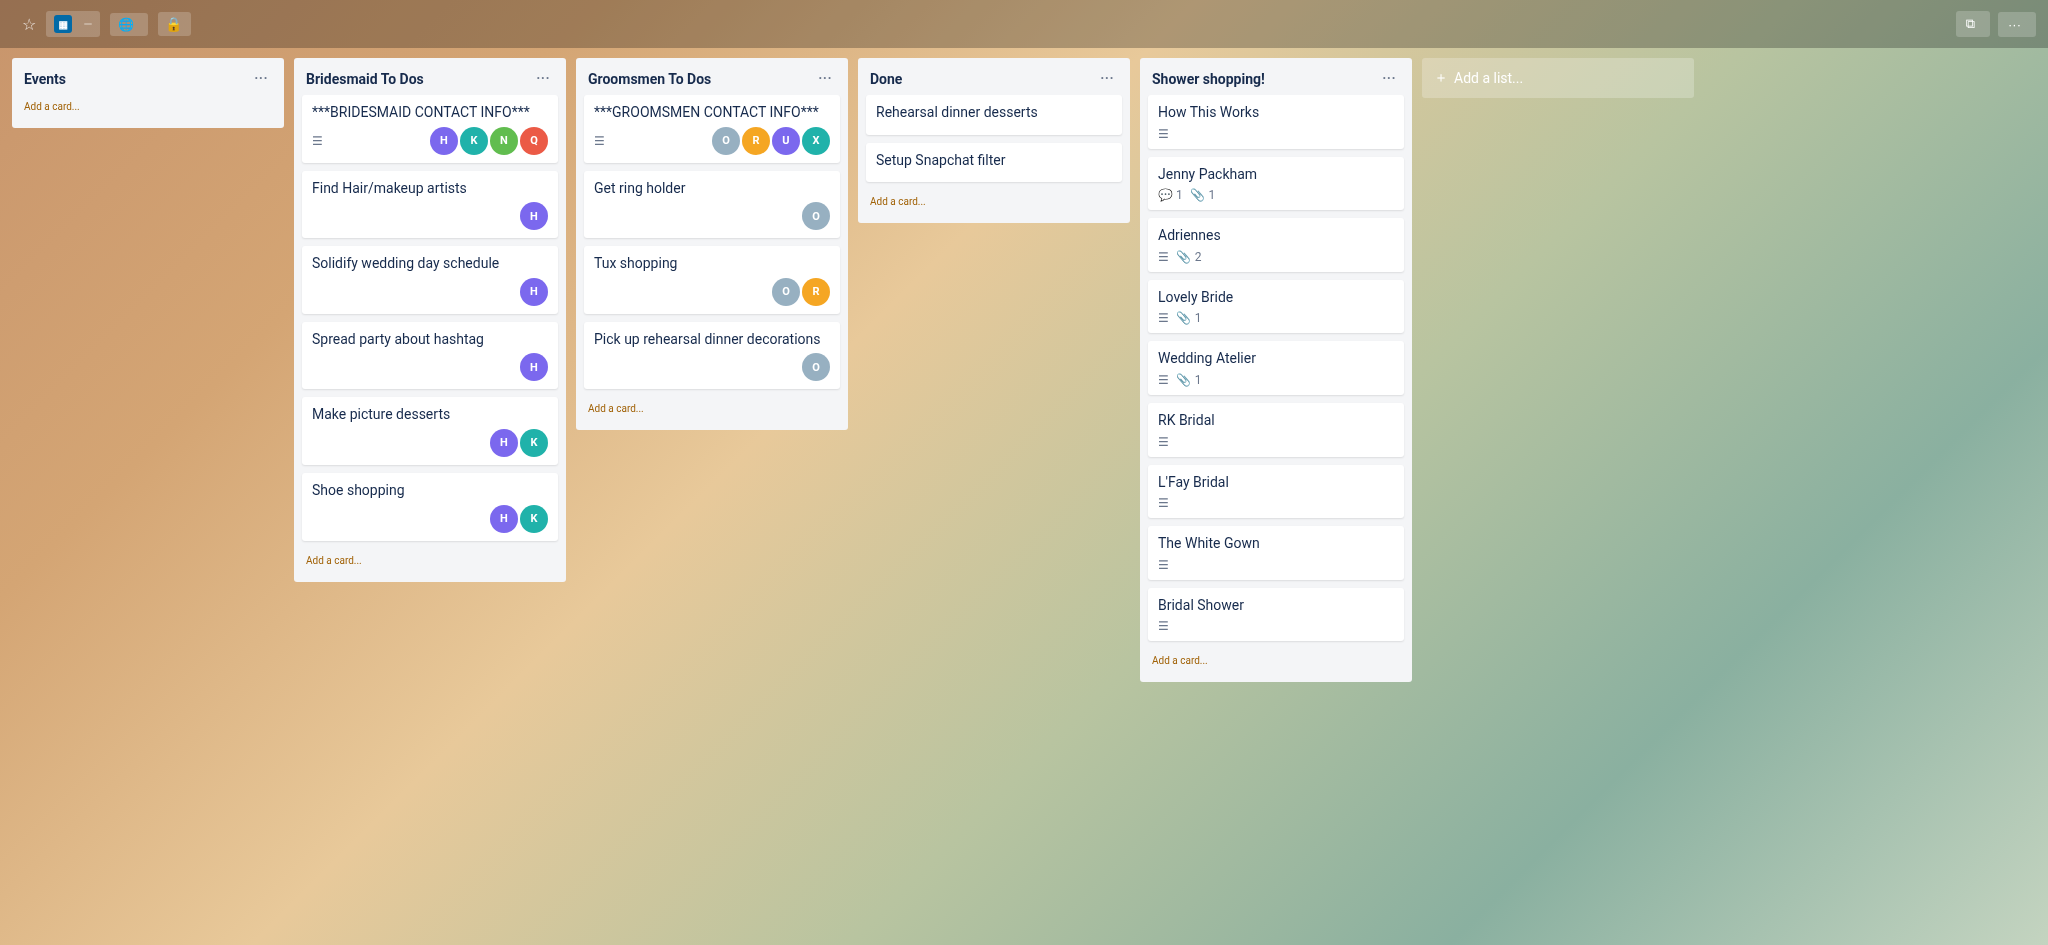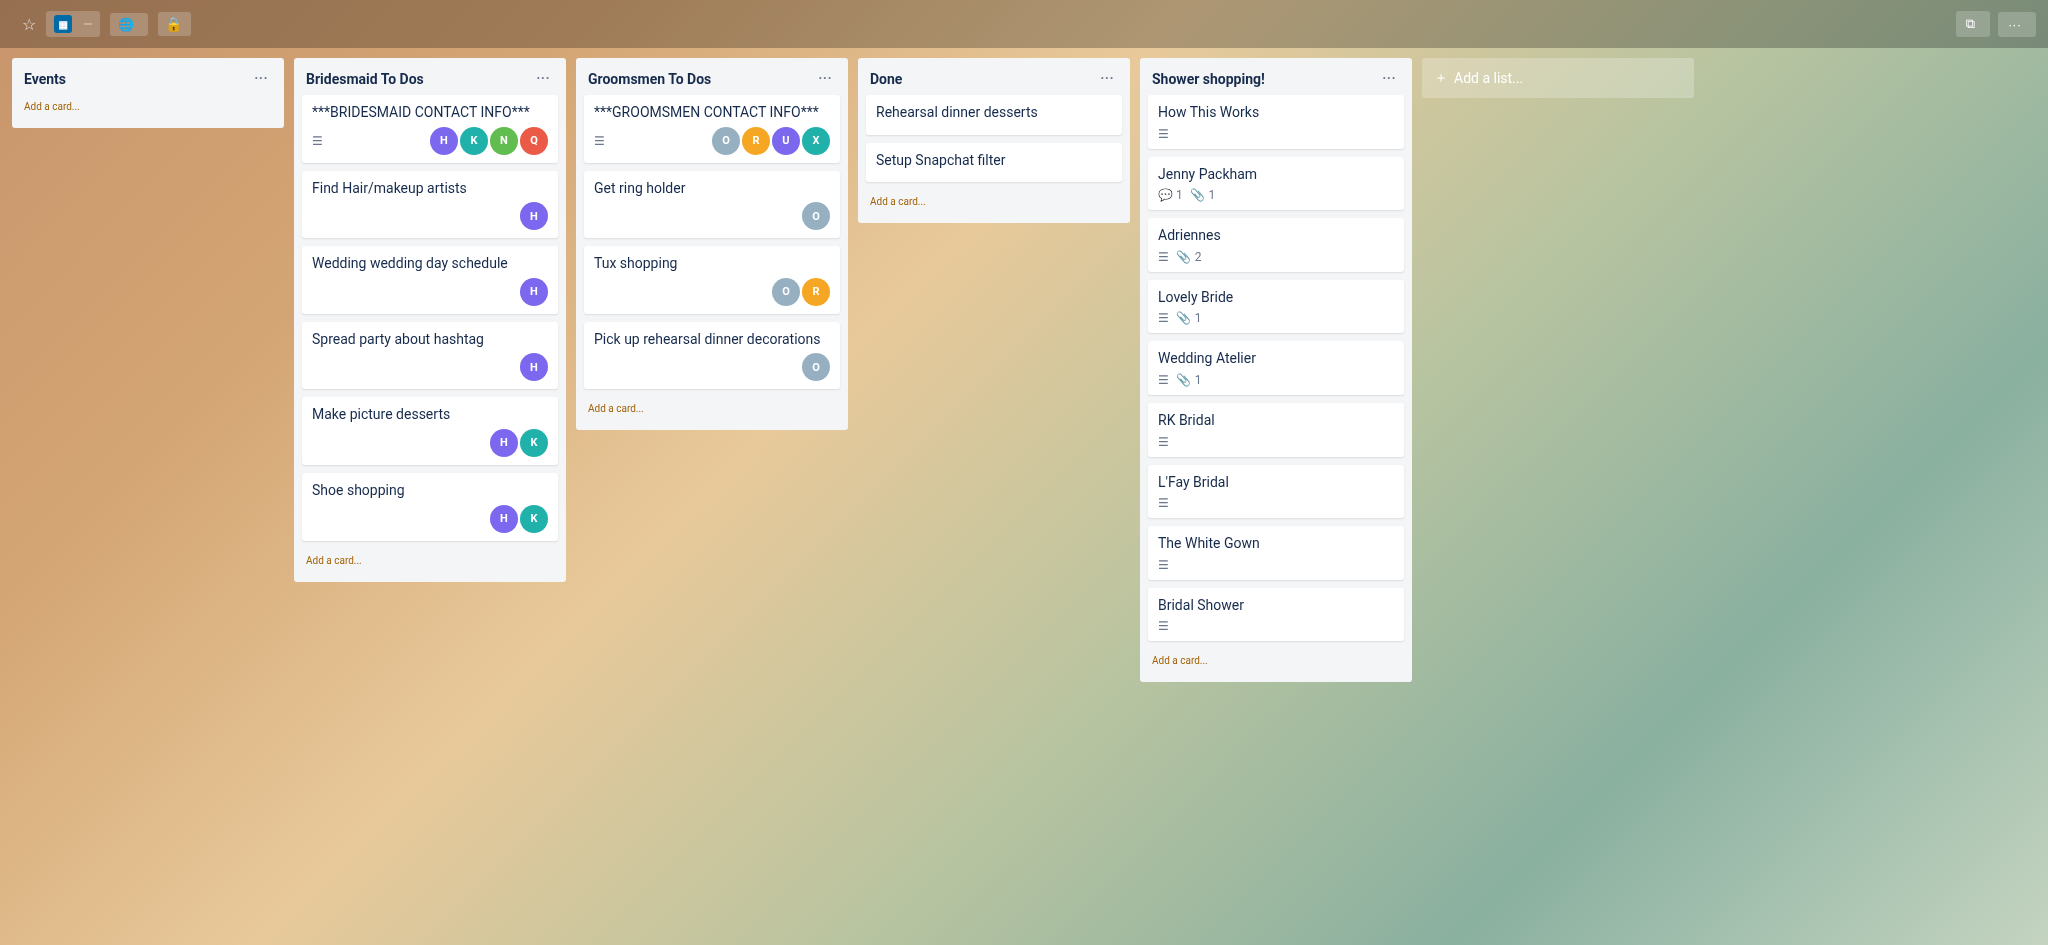--- a/index.html
+++ b/index.html
@@ -299,21 +299,21 @@
         </div>
         <div class="card">
           <div class="card-title">Find Hair/makeup artists</div>
           <div class="card-meta">
             <div class="card-avatars">
               <div class="av" style="background: rgb(123, 104, 238);">H</div>
             </div>
           </div>
         </div>
         <div class="card">
-          <div class="card-title">Wedding wedding day schedule</div>
+          <div class="card-title">Solidify wedding day schedule</div>
           <div class="card-meta">
             <div class="card-avatars">
               <div class="av" style="background: rgb(123, 104, 238);">H</div>
             </div>
           </div>
         </div>
         <div class="card">
           <div class="card-title">Spread party about hashtag</div>
           <div class="card-meta">
             <div class="card-avatars">

